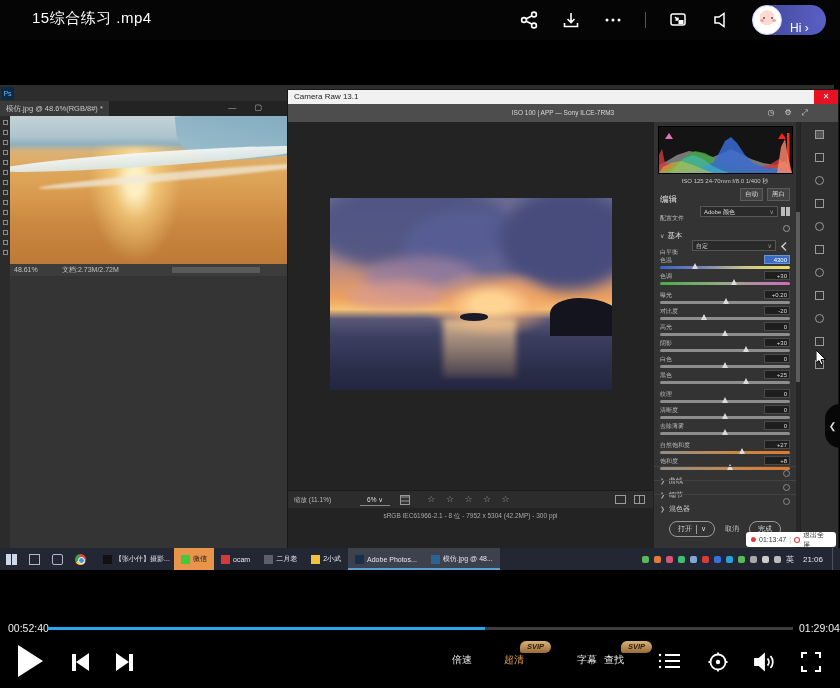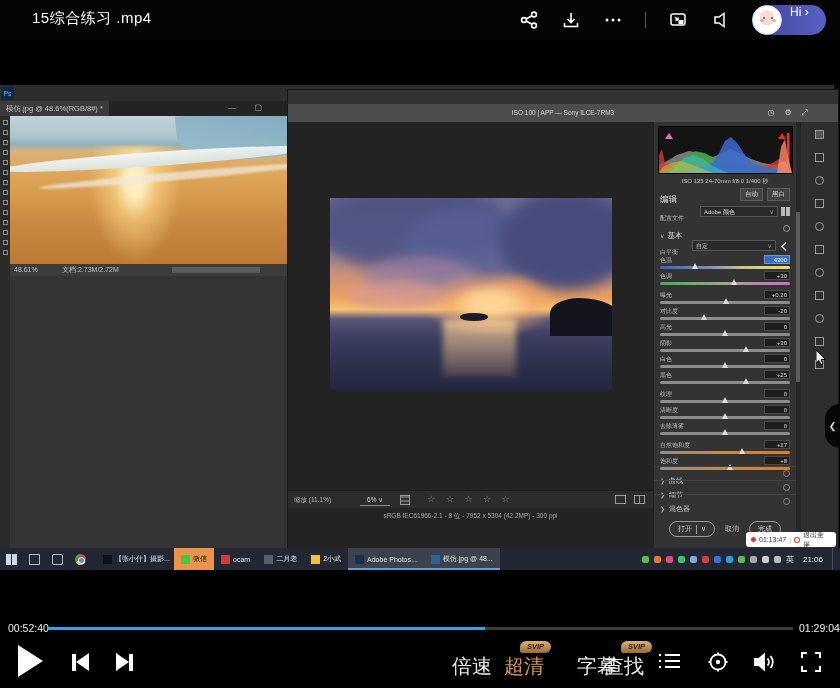--- a/index.html
+++ b/index.html
@@ -5,21 +5,21 @@
   * { margin:0; padding:0; box-sizing:border-box; }
   html,body { width:840px; height:688px; background:#000; overflow:hidden;
     font-family:"Liberation Sans", sans-serif; }
 
   
   #topbar { position:absolute; left:0; top:0; width:840px; height:40px; background:#050505; z-index:50; }
   #vtitle { position:absolute; left:32px; top:9px; color:#fff; font-size:15px; font-weight:normal; letter-spacing:.5px; }
   #top-icons { position:absolute; right:14px; top:0; height:40px; display:flex; align-items:center; gap:22px; }
   #top-icons svg { display:block; }
   .tsep { width:1px; height:16px; background:#555; }
-  #avatar-pill { width:74px; height:30px; border-radius:16px; background:linear-gradient(90deg,#3e4494,#5a61c6); display:flex; align-items:flex-start; position:relative; }
+  #avatar-pill { width:74px; height:30px; border-radius:16px; background:linear-gradient(90deg,#3e4494,#5a61c6); display:flex; align-items:flex-end; position:relative; }
   #avatar-face { width:30px; height:30px; border-radius:50%; background:radial-gradient(circle at 50% 42%, #ffd9d2 0 34%, #fff 35% 100%); position:relative; border:1px solid #cfd4ff; }
   #avatar-face:before { content:""; position:absolute; left:7px; top:13px; width:4px; height:3px; border-radius:50%; background:#f3a0a0; box-shadow:12px 0 #f3a0a0; }
   #avatar-face:after { content:""; position:absolute; left:10px; top:11px; width:2px; height:2px; border-radius:50%; background:#553; box-shadow:8px 0 #553; }
   #avatar-label { color:#fff; font-size:12px; margin-left:8px; }
 
   
   #video { position:absolute; left:0; top:78px; width:840px; height:494px; background:#000; }
 
   
   #ps { position:absolute; left:0; top:7px; width:834px; height:463px; background:#2e2e2e; }
@@ -178,21 +178,21 @@
   #cur-time { position:absolute; left:8px; top:7px; font-size:10.5px; color:#eee; z-index:2; }
   #tot-time { position:absolute; left:799px; top:7px; font-size:10.5px; color:#eee; z-index:2; }
   #pbar { position:absolute; left:48px; top:12px; width:745px; height:3px; background:#3d3d3d; z-index:2; }
   #pfill { height:3px; background:#29a6f2; }
   #play-btn { position:absolute; left:18px; top:30px; width:0; height:0; border-left:25px solid #fff; border-top:16px solid transparent; border-bottom:16px solid transparent; z-index:2; }
   .skip { position:absolute; top:38px; z-index:2; display:flex; align-items:center; }
   #prev-btn { left:72px; } #next-btn { left:116px; }
   .skip .bar { width:4px; height:17px; background:#fff; }
   .skip .tri-l { width:0; height:0; border-right:13px solid #fff; border-top:9px solid transparent; border-bottom:9px solid transparent; }
   .skip .tri-r { width:0; height:0; border-left:13px solid #fff; border-top:9px solid transparent; border-bottom:9px solid transparent; }
-  .ctl-label { position:absolute; top:38px; font-size:20px; color:#eee; z-index:2; }
+  .ctl-label { position:absolute; top:38px; font-size:10px; color:#eee; z-index:2; }
   #q-label { color:#d99a4e; }
   .svip { position:absolute; top:26px; width:31px; height:12px; border-radius:6px 6px 6px 2px;
      background:linear-gradient(180deg,#d8b279,#9a6b38); color:#2e1d08; font-size:7.5px; font-weight:bold; font-style:italic;
      text-align:center; line-height:12px; z-index:3; }
   .cicon { position:absolute; top:36px; z-index:2; }
 </style>
 </head>
 <body>
 
 <div id="topbar">
@@ -264,20 +264,24 @@
     </div>
     <div id="ps-status">
       <span class="z">48.61%</span>
       <span class="d">文档:2.73M/2.72M</span>
       <span class="sb"></span>
     </div>
     <div id="ps-canvas"></div>
   </div>
 
   <div id="cr">
+    <div id="cr-title">
+      <span class="t">Camera Raw 13.1</span>
+      <span id="cr-close">✕</span>
+    </div>
     <div id="cr-header">
       <span class="info">ISO 100 | APP — Sony ILCE-7RM3</span>
       <span class="hicons">
         <span>◷</span>
         <span>⚙</span>
         <span>⤢</span>
       </span>
     </div>
 
     <div id="cr-preview">

